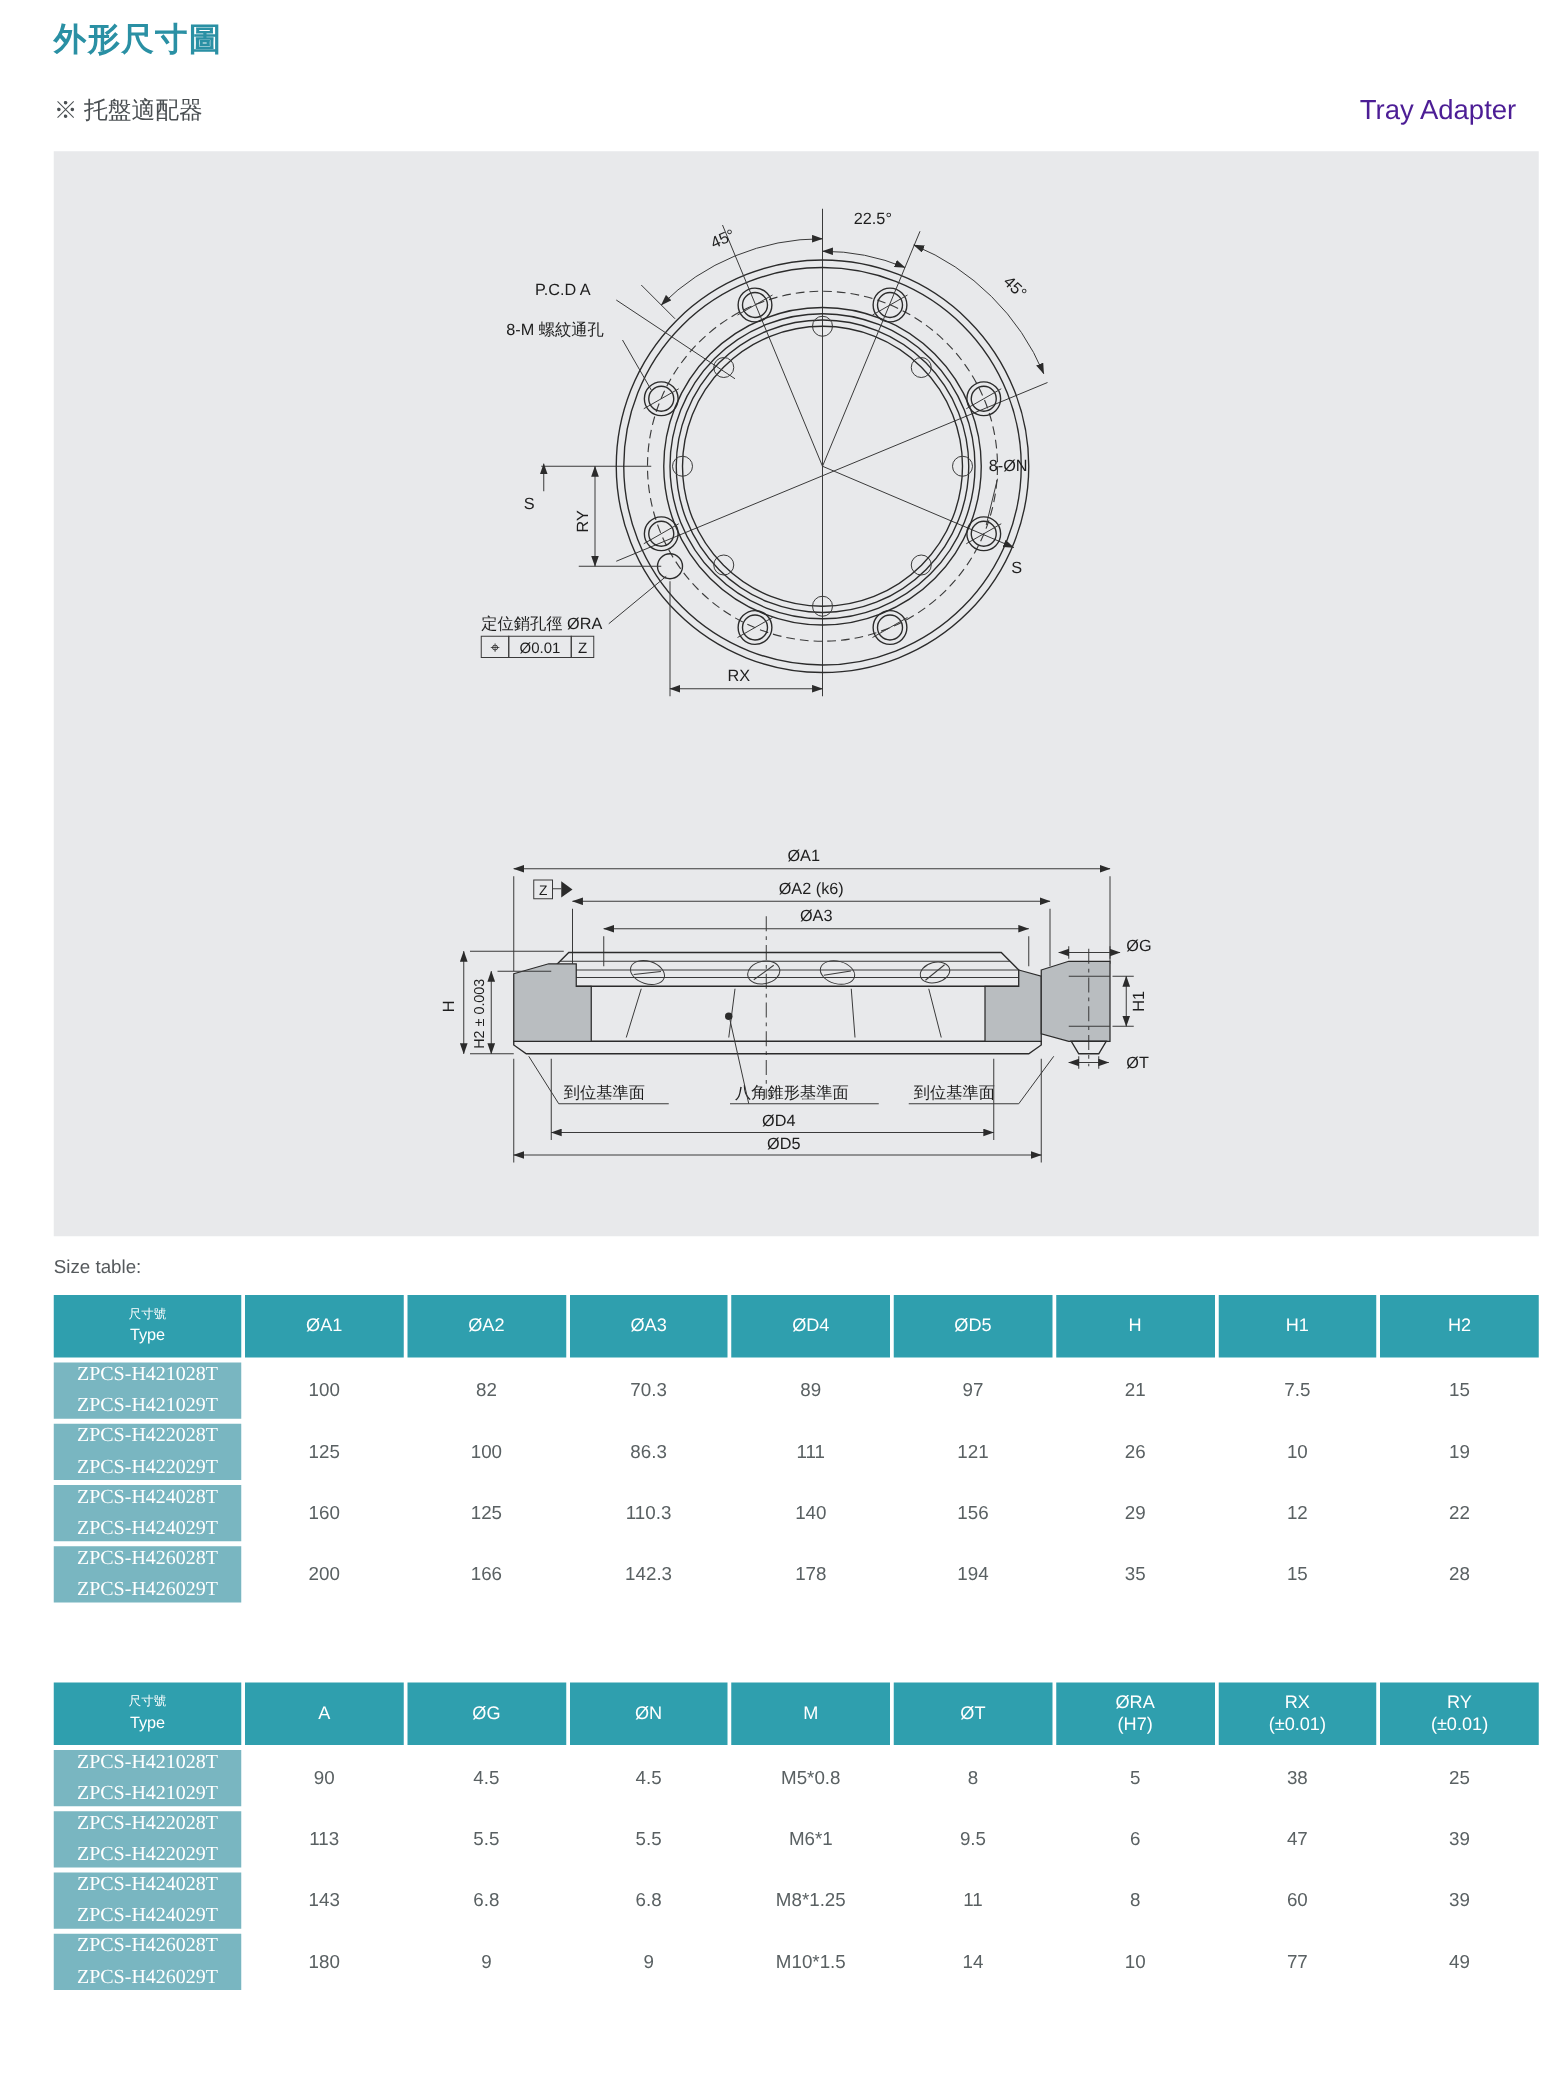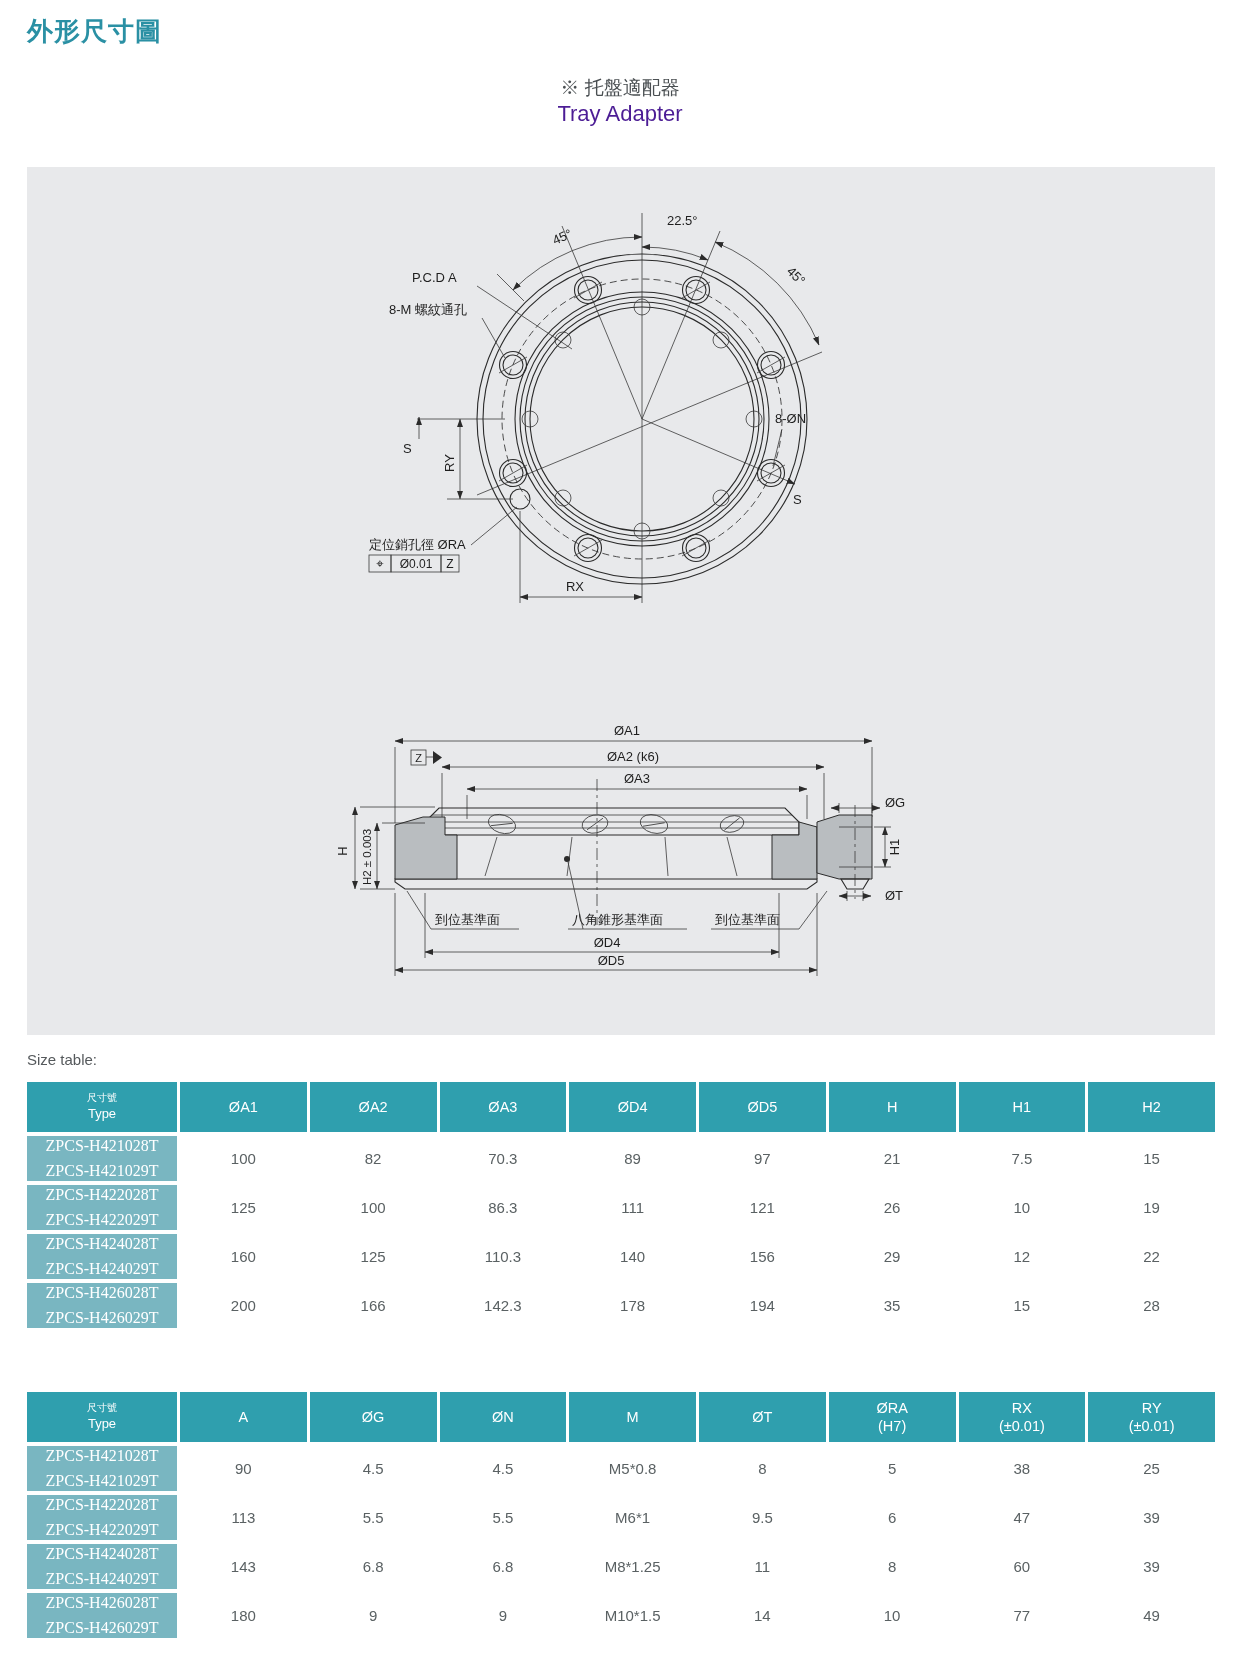--- a/index.html
+++ b/index.html
@@ -2,33 +2,33 @@
 <html><head>
 <meta charset="utf-8">
 <style>
   * { margin:0; padding:0; box-sizing:border-box; }
   html,body { background:#ffffff; }
   body {
     width:1238px; height:1672px;
     font-family:"Liberation Sans", sans-serif;
     color:#333; position:relative;
   }
-  .page { padding:14px 25px 0 27px; }
+  .page { padding:14px 25px 0 43px; }
 
   
   .title-row { display:flex; justify-content:space-between; align-items:baseline; }
   .title-zh { font-size:26px; font-weight:bold; color:#2a90a4; letter-spacing:1px; }
   .title-en { font-size:24px; font-weight:normal; color:#2a86b8; }
-  .subtitle-row { display:flex; justify-content:space-between; align-items:center; margin-top:26px;flex-direction:column; }
+  .subtitle-row { display:flex; justify-content:space-between; align-items:center; margin-top:26px; }
   .subtitle-zh { font-size:19px; color:#4a4f52; }
   .subtitle-en { font-size:22px; color:#4c1d95; }
 
   
   .drawing-panel {
-    margin-top:40px; width:1188px; height:868px;
+    margin-top:20px; width:1188px; height:868px;
     background:#e8e9eb; position:relative;
   }
   svg text { font-family:"Liberation Sans", sans-serif; }
   .ln   { stroke:#2b2b2b; stroke-width:1.1; fill:none; }
   .thin { stroke:#3a3a3a; stroke-width:0.8; fill:none; }
   .dash { stroke:#3a3a3a; stroke-width:0.9; fill:none; stroke-dasharray:7 4; }
   .cl   { stroke:#3a3a3a; stroke-width:0.8; fill:none; stroke-dasharray:12 4 3 4; }
   .gray { fill:#b9bdc0; stroke:#2b2b2b; stroke-width:1; }
   .lbl  { font-size:13px; fill:#1e1e1e; }
   .lblc { font-size:13px; fill:#1e1e1e; text-anchor:middle; }

